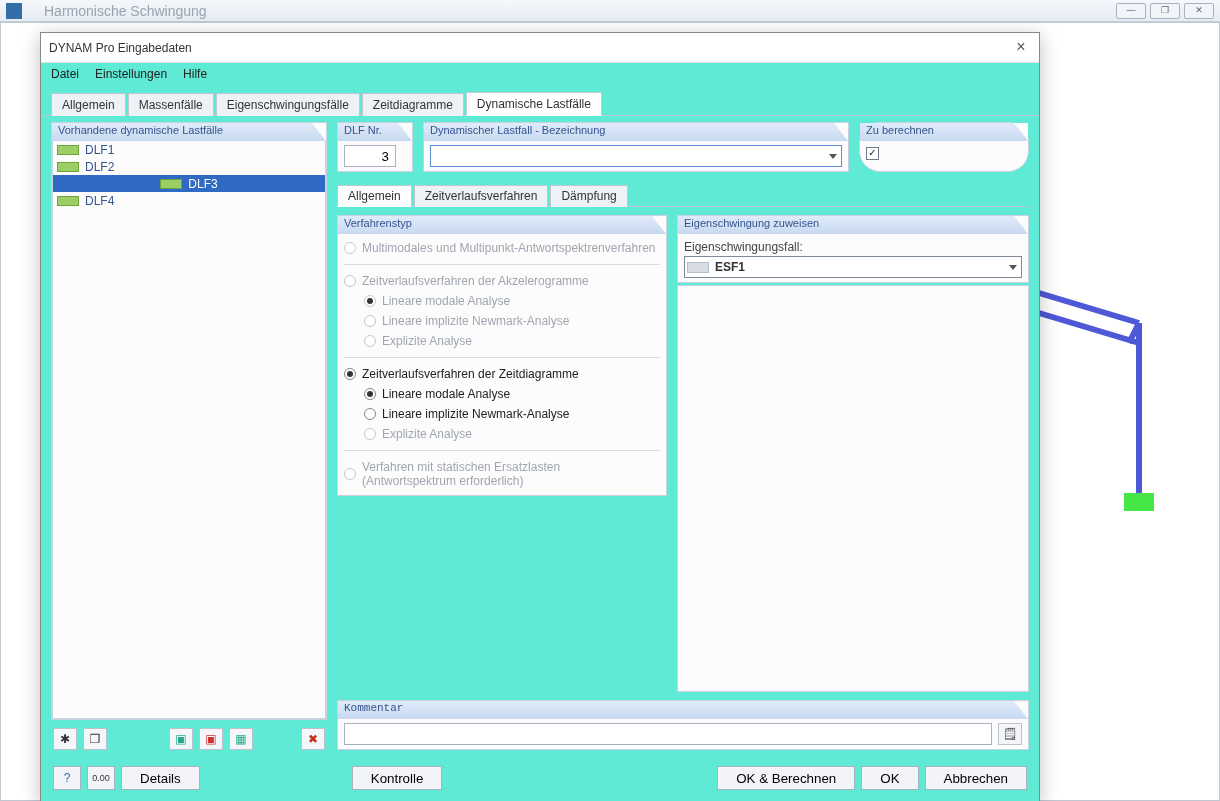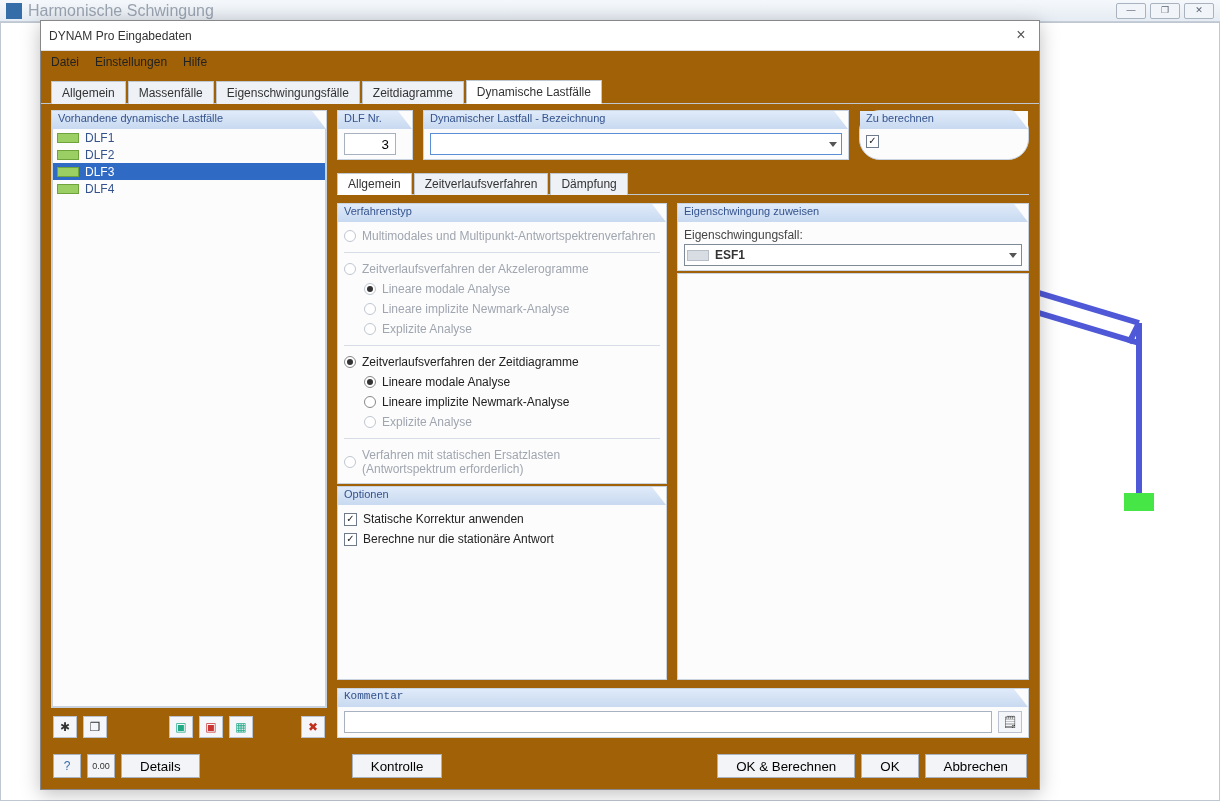--- a/index.html
+++ b/index.html
@@ -28,21 +28,21 @@
   padding: 0 6px;
   justify-content: space-between;
   border-bottom: 1px solid #c5cdd8;
 }
 .parent-titlebar .app-icon {
   width: 16px; height: 16px;
   background: #356da8;
   margin-right: 6px;
   display: inline-block;
 }
-.parent-titlebar .title-text { color: #9aa3b0; font-size: 16px; }
+.parent-titlebar .title-text { color: #9aa3b0; font-size: 14px; margin-left: 16px; }
 .parent-controls { display: flex; gap: 4px; }
 .wc-btn {
   width: 30px; height: 16px;
   border: 1px solid #a9b2bf;
   border-radius: 2px;
   background: #f1f4f8;
   font-size: 9px;
   text-align: center;
   line-height: 13px;
   color: #5a6472;
@@ -57,24 +57,24 @@
 .structural-sketch {
   position: absolute;
   right: 40px; top: 250px;
   width: 180px; height: 260px;
   pointer-events: none;
 }
 
 
 .dialog {
   position: absolute;
-  top: 20px; left: 40px;
+  top: 32px; left: 40px;
   width: 1000px;
   height: 770px;
-  background: #a16207;
+  background: #5eead4;
   border: 1px solid #888;
   box-shadow: 0 4px 18px rgba(0,0,0,0.25);
   display: flex;
   flex-direction: column;
 }
 .dialog-titlebar {
   height: 30px;
   background: #fff;
   display: flex;
   align-items: center;
@@ -189,20 +189,21 @@
   cursor: pointer;
 }
 .list-item .swatch {
   width: 22px; height: 10px;
   background: #9ccf63;
   border: 1px solid #6fa33b;
 }
 .list-item.selected {
   background: #2f6ac4;
   color: #fff;
+  justify-content: center;
 }
 
 .left-toolbar {
   margin-top: 6px;
   height: 26px;
   display: flex;
   align-items: center;
   gap: 6px;
   padding: 0 2px;
 }
@@ -552,33 +553,20 @@
                 <div class="radio-row disabled">
                   <span class="radio disabled"></span>
                   <span>
                     <span>Verfahren mit statischen Ersatzlasten</span><br>
                     <span>(Antwortspektrum erforderlich)</span>
                   </span>
                 </div>
               </div>
             </div>
 
-            <div class="group" style="flex:1;">
-              <div class="group-header">Optionen</div>
-              <div class="group-body">
-                <div class="check-row">
-                  <span class="checkbox checked"></span>
-                  <span style="color:#222;">Statische Korrektur anwenden</span>
-                </div>
-                <div class="check-row">
-                  <span class="checkbox checked"></span>
-                  <span style="color:#222;">Berechne nur die stationäre Antwort</span>
-                </div>
-              </div>
-            </div>
           </div>
 
           <div class="sub-right">
             <div class="group">
               <div class="group-header">Eigenschwingung zuweisen</div>
               <div class="group-body">
                 <div class="label-static">Eigenschwingungsfall:</div>
                 <div class="select-box">
                   <span style="display:flex;align-items:center;gap:6px;">
                     <span class="mini-swatch"></span>

